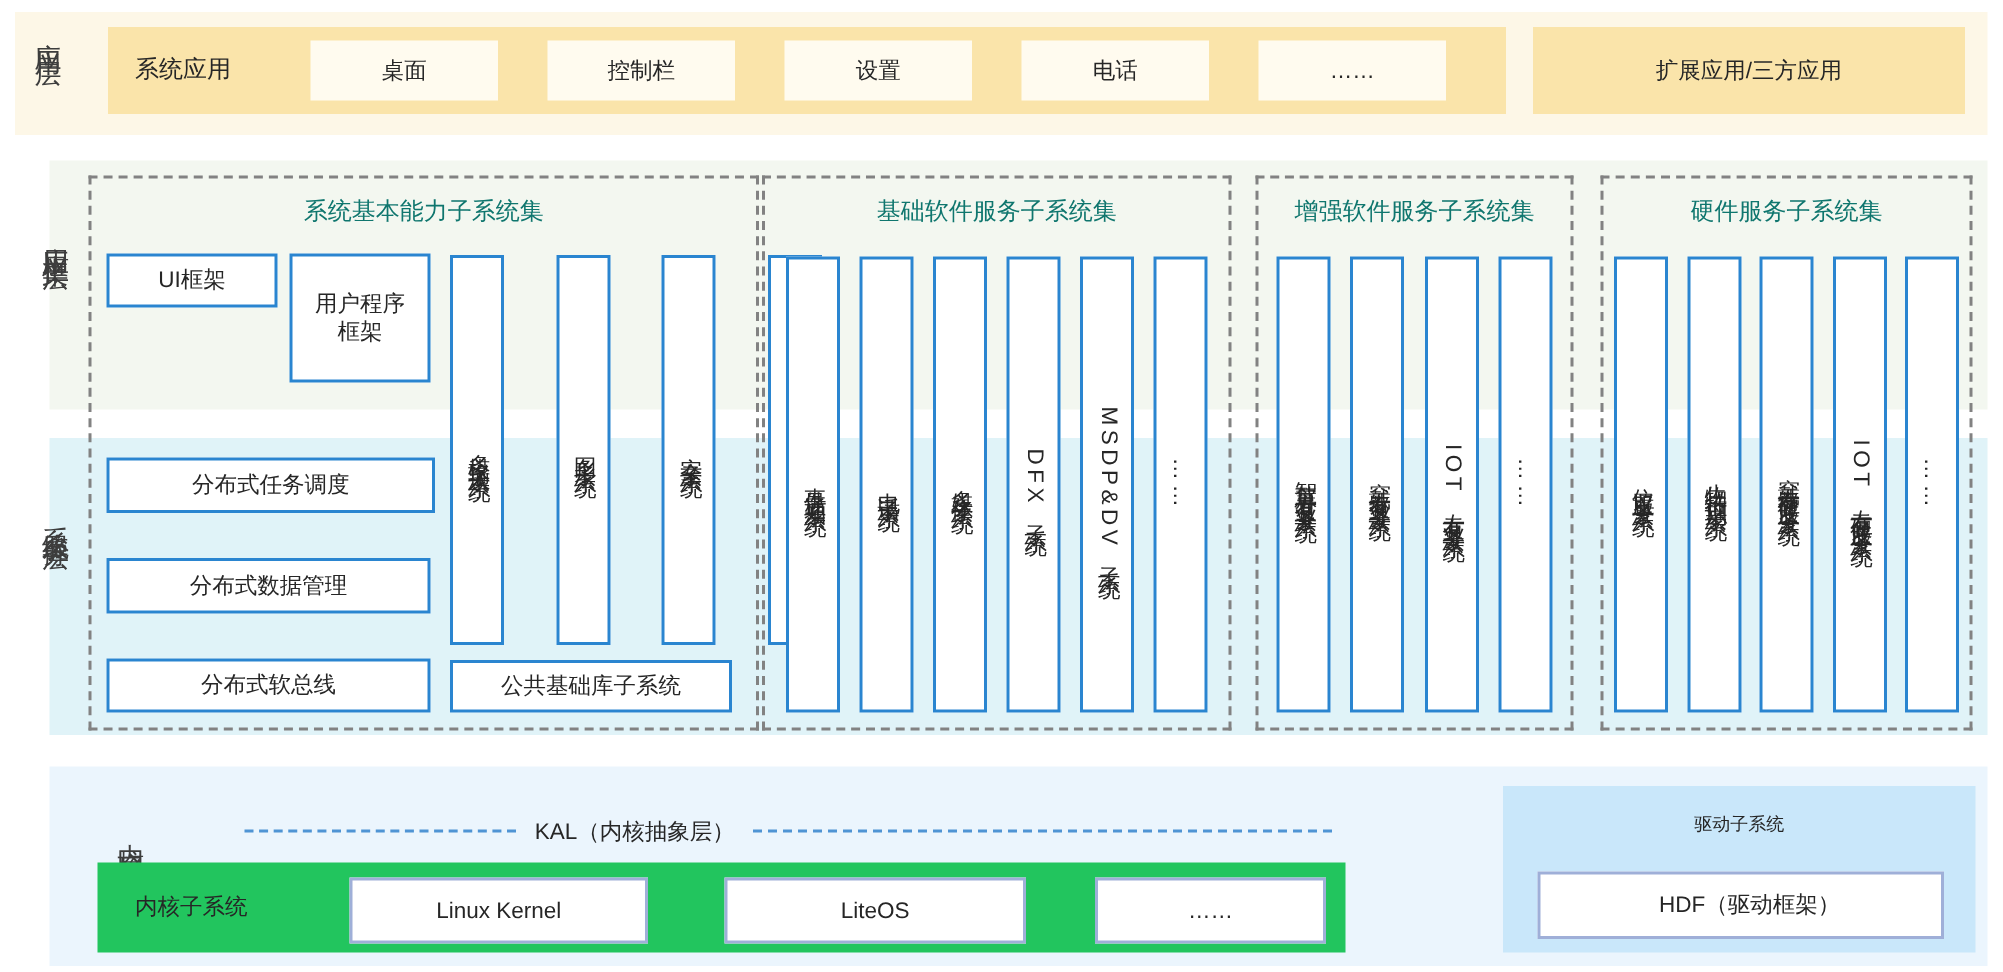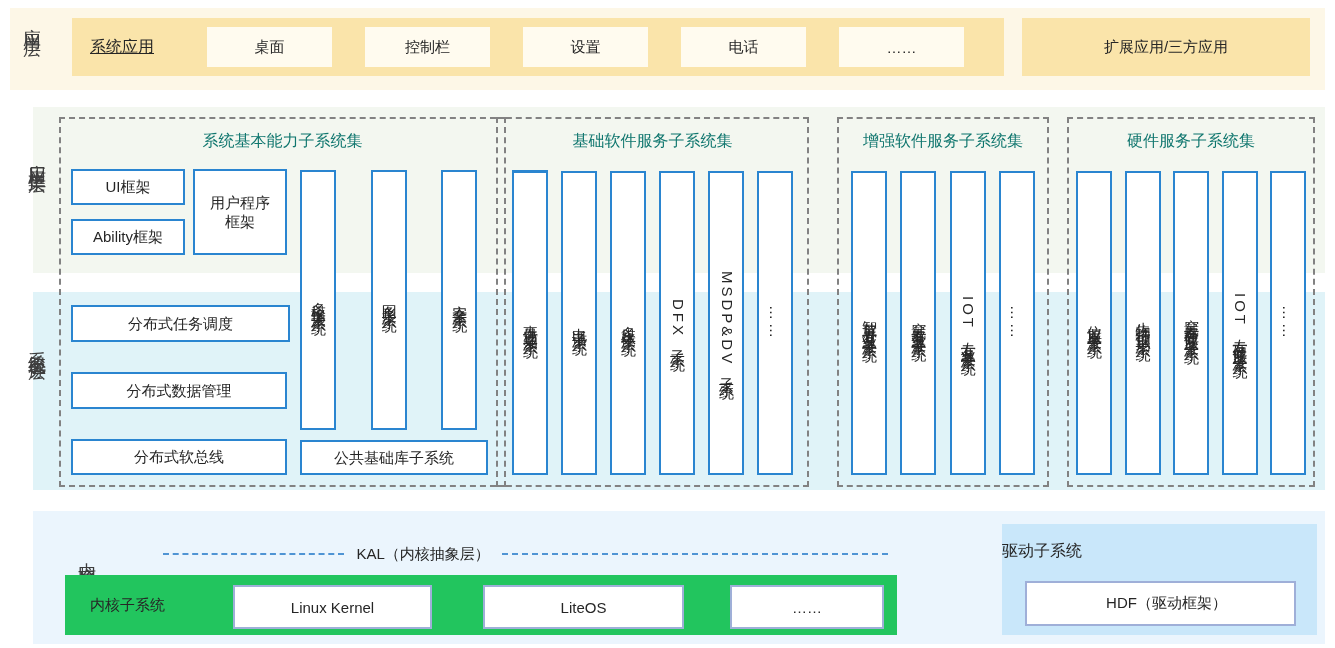--- a/index.html
+++ b/index.html
@@ -12,21 +12,21 @@
   .fw-band        { left:33px;  top:107px; width:1292px; height:166px; background:#F3F7F0; }
   .svc-band       { left:33px;  top:292px; width:1292px; height:198px; background:#E0F3F8; }
   .kernel-bg      { left:33px;  top:511px; width:1292px; height:133px; background:#EBF5FD; }
 
   
   .layer-label { writing-mode:vertical-lr; text-orientation:upright; font-size:18px;
                  letter-spacing:6px; color:#3d3d3d; line-height:20px; }
 
   
   .sys-app-band { left:72px; top:18px; width:932px; height:58px; background:#FAE4AA; }
-  .sys-app-label { position:absolute; left:18px; top:0; height:58px; line-height:58px; font-size:16px;text-decoration:underline; }
+  .sys-app-label { position:absolute; left:18px; top:0; height:58px; line-height:58px; font-size:16px; }
   .app-box { position:absolute; top:9px; width:125px; height:40px; background:#FFFBEF;
              display:flex; align-items:center; justify-content:center; font-size:15px; }
   .ext-box { left:1022px; top:18px; width:288px; height:58px; background:#FAE4AA;
              display:flex; align-items:center; justify-content:center; font-size:15px; }
 
   
   .group { position:absolute; top:117px; height:366px; border:2px dashed #828282; }
   .group-title { margin-top:12px; text-align:center; font-size:16px; color:#0f766e; }
   .cols { position:absolute; left:0; right:0; top:52px; height:304px;
           display:flex; justify-content:space-between; }
@@ -43,21 +43,21 @@
 
   
   .kal-row { left:163px; top:546px; width:725px; height:16px; display:flex; align-items:center; }
   .kal-dash { border-top:2px dashed #4F94D4; height:0; }
   .kal-text { font-size:15px; margin:0 12px; white-space:nowrap; }
   .kernel-band { left:65px; top:575px; width:832px; height:60px; background:#22c55e; }
   .kernel-band-label { position:absolute; left:25px; top:0; height:60px; line-height:60px; font-size:15px; }
   .kbox { position:absolute; top:10px; height:40px; background:#ffffff; border:2px solid #9FAFD8;
           display:flex; align-items:center; justify-content:center; font-size:15px; }
   .driver-block { left:1002px; top:524px; width:315px; height:111px; background:#C9E7FA; }
-  .driver-title { text-align:left; margin-top:17px; font-size:16px; }
+  .driver-title { text-align:center; margin-top:17px; font-size:12px; }
   .hdf-box { position:absolute; left:23px; top:57px; width:255px; height:41px; background:#ffffff;
              border:2px solid #9FAFD8; display:flex; align-items:center; justify-content:center; font-size:15px;padding-left:12px; }
 </style>
 </head>
 <body>
 
 <div id="canvas">
 
   <div class="abs app-layer-bg"></div>
   <div class="abs layer-label" style="left:22px; top:14px;">应用层</div>
@@ -74,42 +74,41 @@
 
   <div class="abs fw-band"></div>
   <div class="abs svc-band"></div>
   <div class="abs layer-label" style="left:27px; top:150px; letter-spacing:3px;">应用框架层</div>
   <div class="abs layer-label" style="left:27px; top:337px; letter-spacing:3px;">系统服务层</div>
 
   <div class="group" style="left:59px; width:443px;">
     <div class="group-title">系统基本能力子系统集</div>
     <div class="bluebox abs" style="left:10px;  top:50px;  width:114px; height:36px;">UI框架</div>
     <div class="bluebox abs" style="left:132px; top:50px;  width:94px;  height:86px; padding:0 8px;">用户程序框架</div>
-    <div class="bluebox abs" style="left:10px;  top:100px; width:114px; height:36px;">Ability框架</div>
     <div class="bluebox abs" style="left:10px;  top:186px; width:219px; height:37px;">分布式任务调度</div>
     <div class="bluebox abs" style="left:10px;  top:253px; width:216px; height:37px;">分布式数据管理</div>
     <div class="bluebox abs" style="left:10px;  top:320px; width:216px; height:36px;">分布式软总线</div>
     <div class="g1-vcols">
       <div class="vcol">
           <span>多模输入子系统</span>
         </div>
       <div class="vcol">
           <span>图形子系统</span>
         </div>
       <div class="vcol">
           <span>安全子系统</span>
         </div>
       <div class="vcol">
           <span>AI子系统</span>
         </div>
     </div>
     <div class="bluebox abs" style="left:239px; top:321px; width:188px; height:35px;">公共基础库子系统</div>
   </div>
 
-  <div class="group" style="left:496px; width:309px;">
+  <div class="group" style="left:508px; width:309px;">
     <div class="group-title">基础软件服务子系统集</div>
     <div class="cols" style="padding:0 14px;">
       <div class="vcol">
           <span>事件通知子系统</span>
         </div>
       <div class="vcol">
           <span>电话子系统</span>
         </div>
       <div class="vcol">
           <span>多媒体子系统</span>

